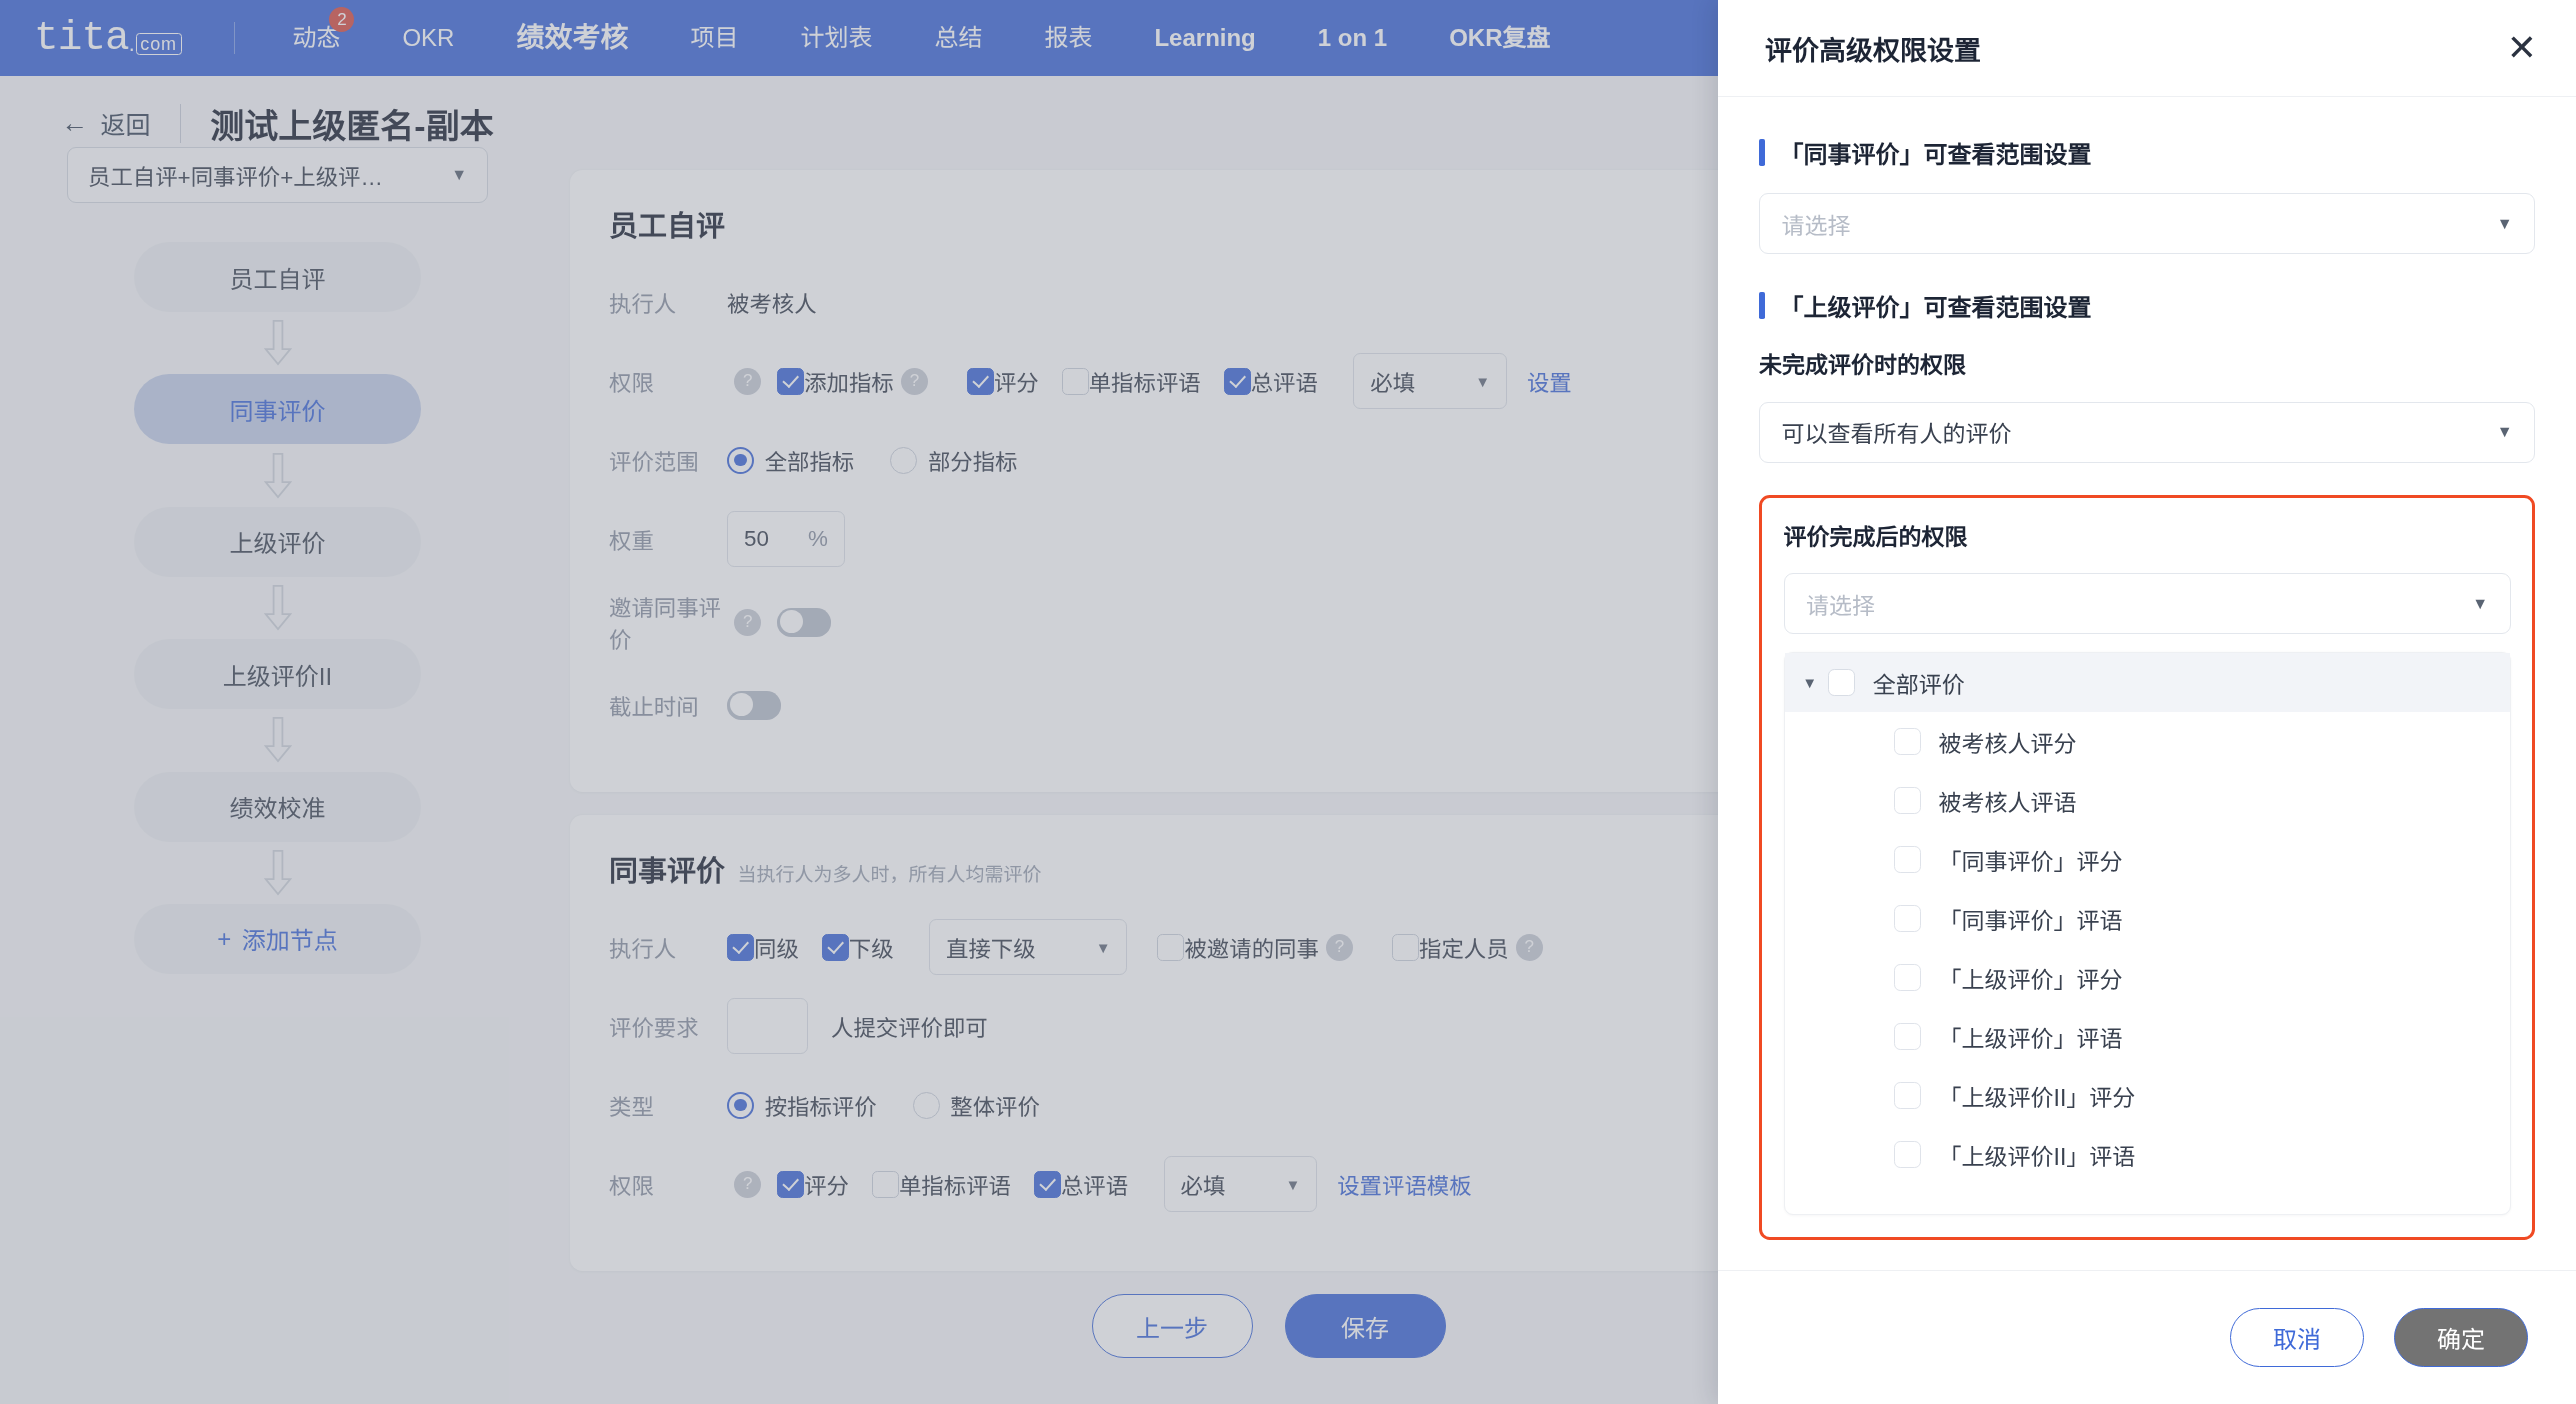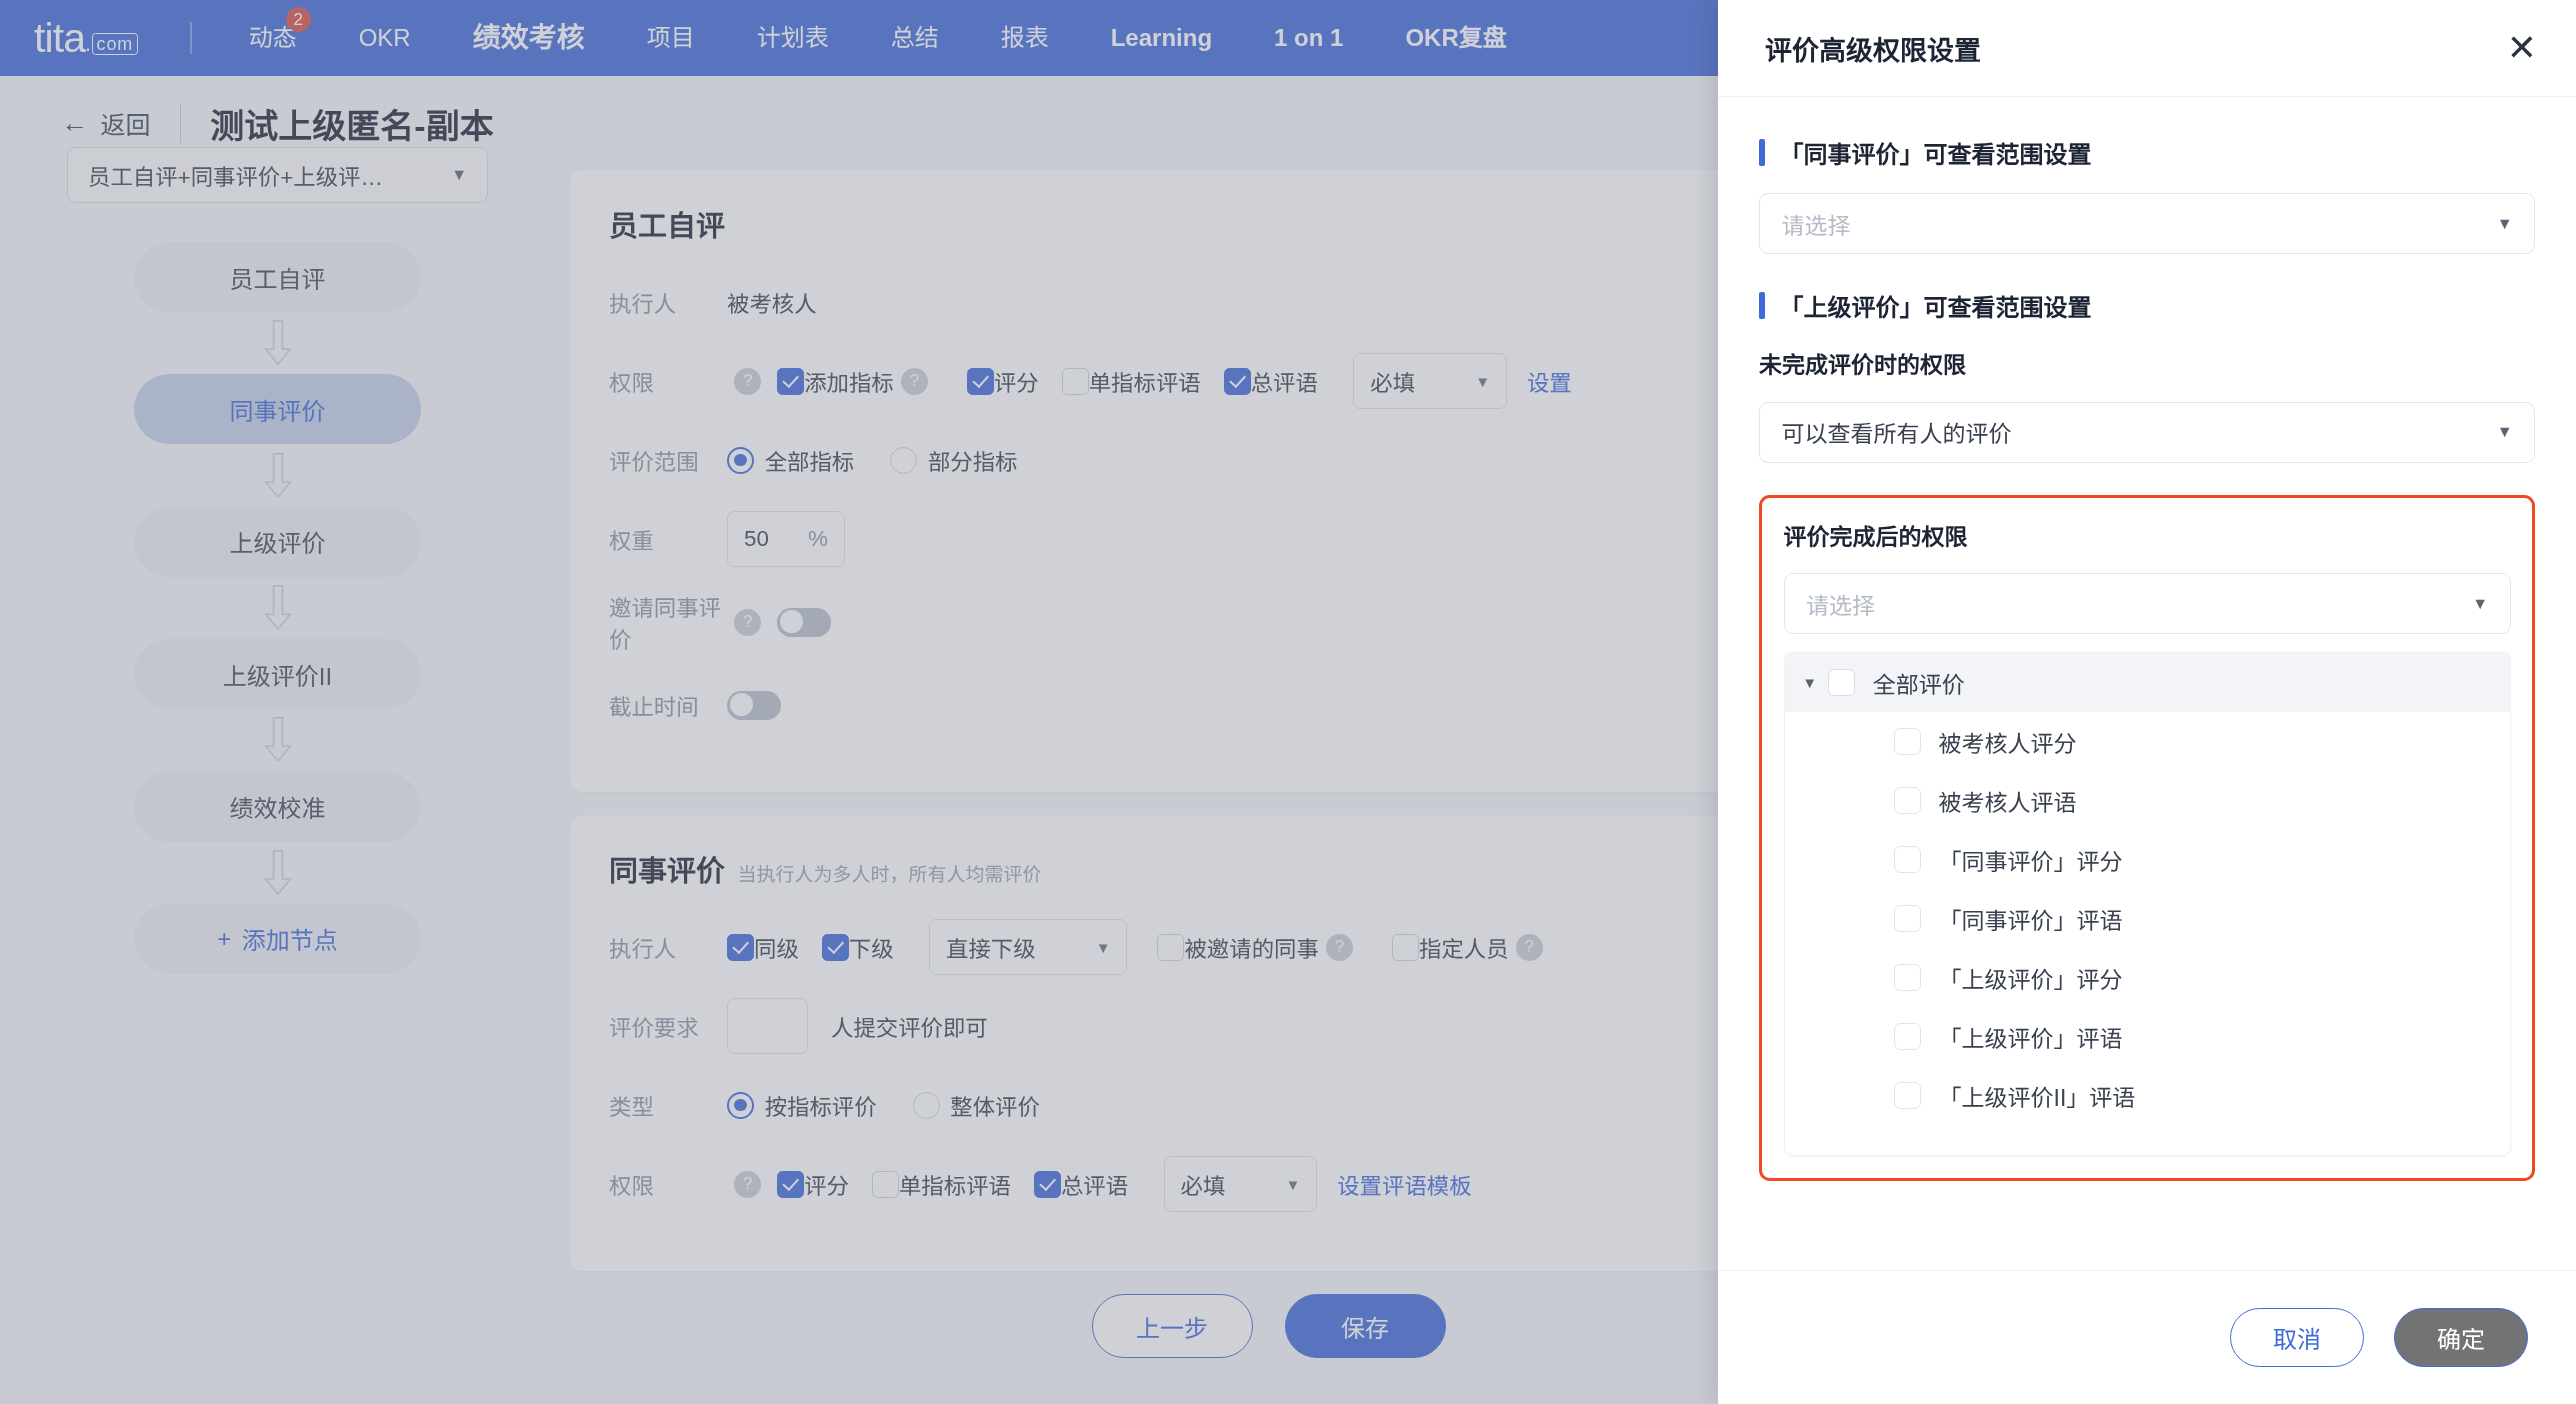--- a/index.html
+++ b/index.html
@@ -15,21 +15,21 @@
 
   
   .topnav {
     position: absolute; top: 0; left: 0; width: 2576px; height: 76px;
     background: #3f6ad8; display: flex; align-items: center;
   }
   .logo {
     margin-left: 34px; display: flex; align-items: flex-end;
     color: #fff; letter-spacing: -0.9px;
   }
-  .logo-main { font-size: 41px; font-weight: 400; line-height: 1; font-family: Liberation Sans, sans-serif; }
+  .logo-main { font-size: 41px; font-weight: 400; line-height: 1; font-family: Liberation Mono, monospace; }
   .logo-dot { font-size: 21.5px; line-height: 1; padding-bottom: 2.7px; }
   .logo-com {
     font-size: 18px; border: 1.8px solid #fff; border-radius: 3.6px;
     padding: 0.9px 3.6px 0.9px 3.6px; margin-left: 1.8px; margin-bottom: 3.6px; line-height: 1;
     letter-spacing: 0.9px;
   }
   .nav-sep { width: 1.8px; height: 32px; background: rgba(255,255,255,.35); margin: 0 34px 0 52px; }
   .nav-items { display: flex; align-items: center; gap: 16px; justify-content: center; }
   .nav-item {
     position: relative; color: #ffffff; font-size: 24px; padding: 0 23px;
@@ -518,20 +518,24 @@
               <div class="tree-row child">
                 <span class="tree-cb"></span>
                 <span>「上级评价」评分</span>
               </div>
               <div class="tree-row child">
                 <span class="tree-cb"></span>
                 <span>「上级评价」评语</span>
               </div>
               <div class="tree-row child">
                 <span class="tree-cb"></span>
+                <span>「上级评价II」评分</span>
+              </div>
+              <div class="tree-row child">
+                <span class="tree-cb"></span>
                 <span>「上级评价II」评语</span>
               </div>
             </div>
         </div>
       </div>
     </div>
 
     <div class="drawer-foot">
       <div class="dbtn dbtn-ghost">取消</div>
       <div class="dbtn dbtn-primary">确定</div>

